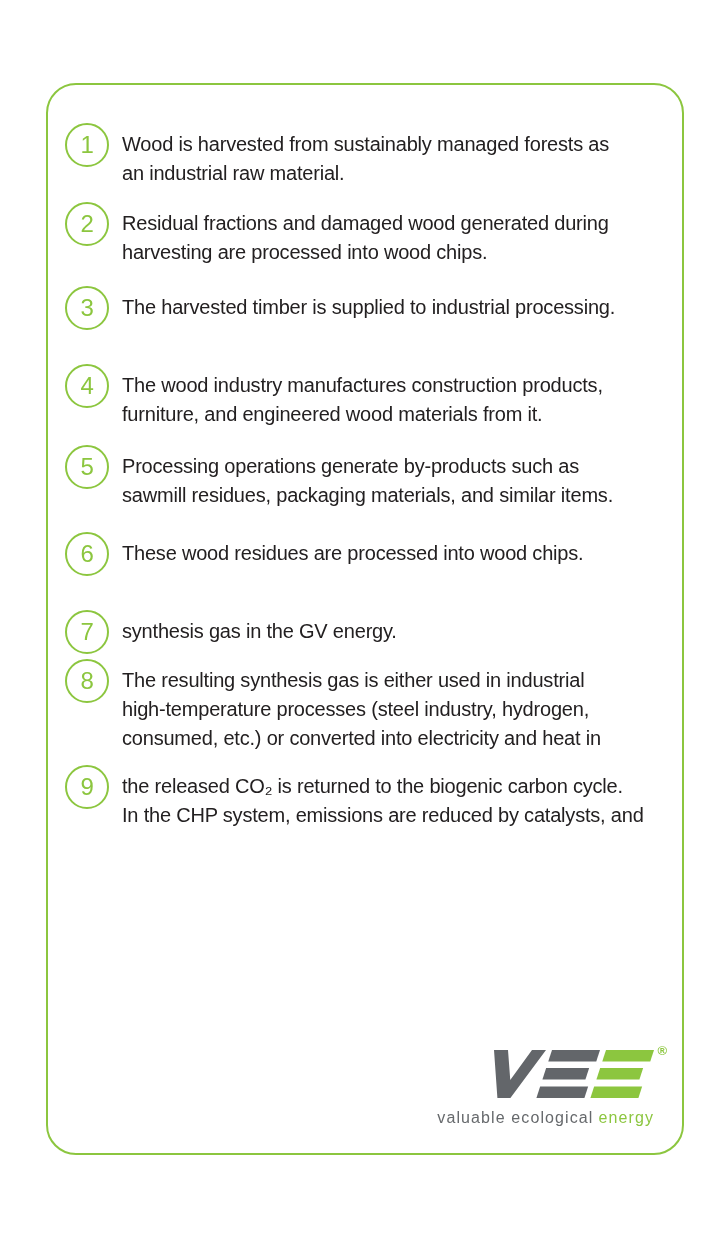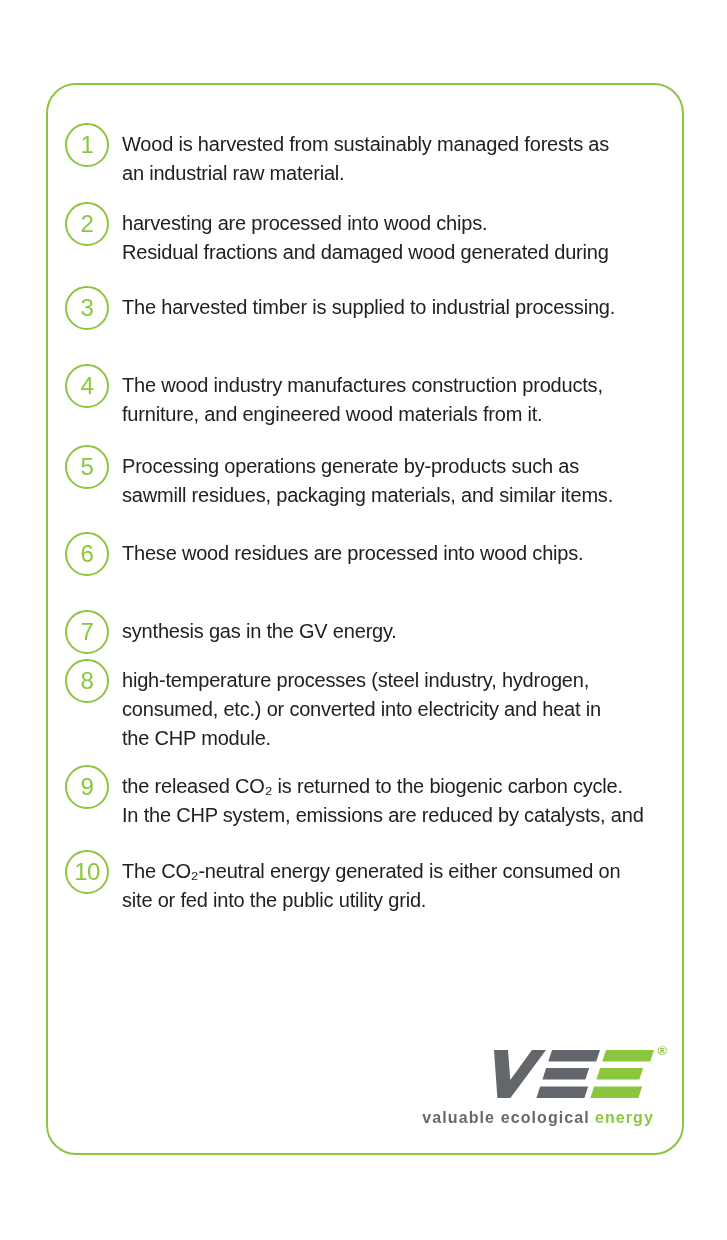--- a/index.html
+++ b/index.html
@@ -58,21 +58,21 @@
   .logomark{position:relative;}
   .reg{
     position:absolute;top:-6px;right:-13px;
     color:var(--accent-green);
     font-size:13px;font-weight:bold;line-height:1;
   }
   .gray-fill{fill:var(--logo-gray);}
   .green-fill{fill:var(--accent-green);}
   .tagline{
     margin-top:7px;
-    font-size:16px;font-weight:bold;
+    font-size:16px;font-weight:normal;
     letter-spacing:1.1px;
     color:var(--tagline-gray);
     white-space:nowrap;
   }
   .tagline .energy{color:var(--accent-green);margin-left:5px;}
 </style>
 </head>
 <body>
 
 <div class="panel">
@@ -85,22 +85,22 @@
       <div class="line">Wood is harvested from sustainably managed forests as</div>
       <div class="line">an industrial raw material.</div>
     </div>
   </div>
 
   <div class="step s2">
     <div class="badge">
         <span class="badge-num">2</span>
       </div>
     <div class="text">
+      <div class="line">Residual fractions and damaged wood generated during</div>
       <div class="line">harvesting are processed into wood chips.</div>
-      <div class="line">Residual fractions and damaged wood generated during</div>
     </div>
   </div>
 
   <div class="step s3">
     <div class="badge">
         <span class="badge-num">3</span>
       </div>
     <div class="text">
       <div class="line">The harvested timber is supplied to industrial processing.</div>
     </div>
@@ -142,45 +142,36 @@
     <div class="text">
       <div class="line">synthesis gas in the GV energy.</div>
     </div>
   </div>
 
   <div class="step s8">
     <div class="badge">
         <span class="badge-num">8</span>
       </div>
     <div class="text">
+      <div class="line">The resulting synthesis gas is either used in industrial</div>
       <div class="line">high-temperature processes (steel industry, hydrogen,</div>
       <div class="line">consumed, etc.) or converted into electricity and heat in</div>
-      <div class="line">the CHP module.</div>
     </div>
   </div>
 
   <div class="step s9">
     <div class="badge">
         <span class="badge-num">9</span>
       </div>
     <div class="text">
       <div class="line">the released CO₂ is returned to the biogenic carbon cycle.</div>
       <div class="line">In the CHP system, emissions are reduced by catalysts, and</div>
     </div>
   </div>
 
-  <div class="step s10">
-    <div class="badge">
-        <span class="badge-num">10</span>
-      </div>
-    <div class="text">
-      <div class="line">The CO₂-neutral energy generated is either consumed on</div>
-      <div class="line">site or fed into the public utility grid.</div>
-    </div>
-  </div>
 
   <div class="logo">
     <div class="logomark">
       <svg width="176" height="48" viewBox="0 0 176 48" aria-hidden="true">
         <g transform="translate(16) skewX(-18)">
           <path class="gray-fill" d="M0,0 L14,0 L26,30 L38,0 L52,0 L32,48 L19,48 Z"></path>
           <g class="gray-fill">
             <rect x="58" y="0" width="48" height="11.5"></rect>
             <rect x="58" y="18" width="43" height="11.5"></rect>
             <rect x="58" y="36.5" width="48" height="11.5"></rect>

